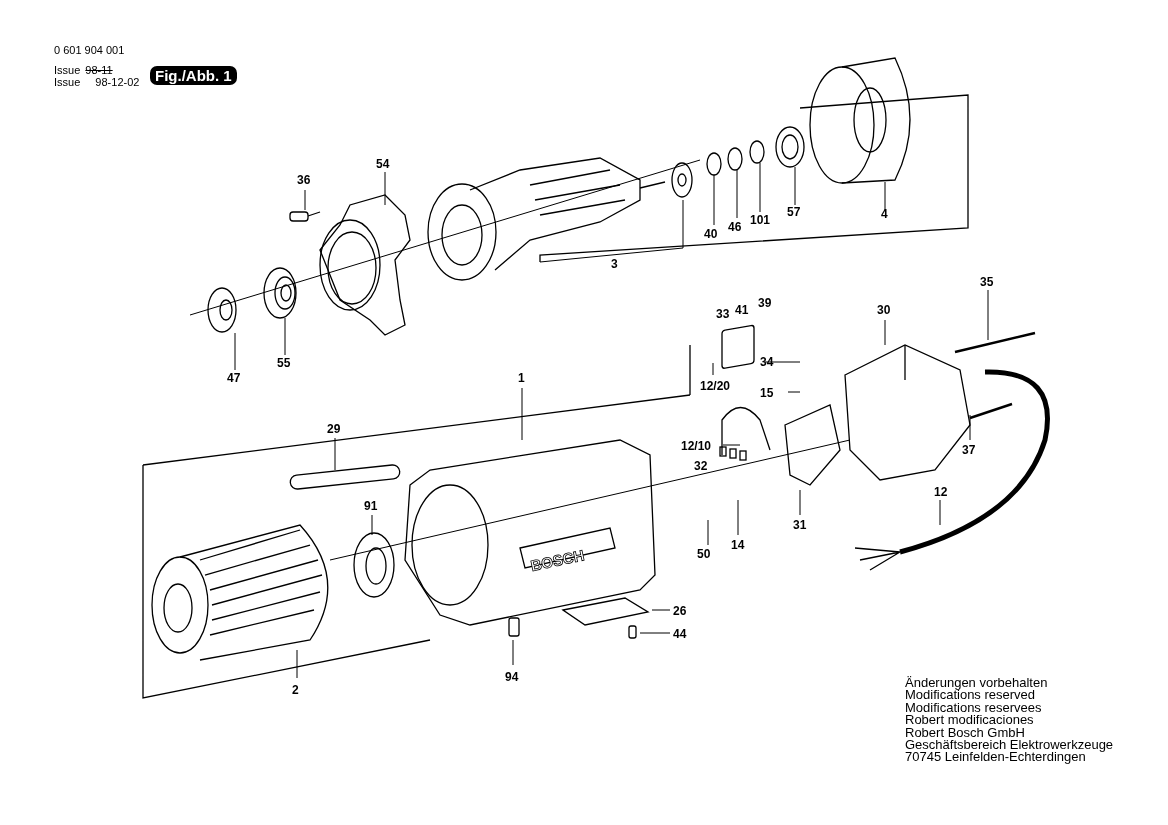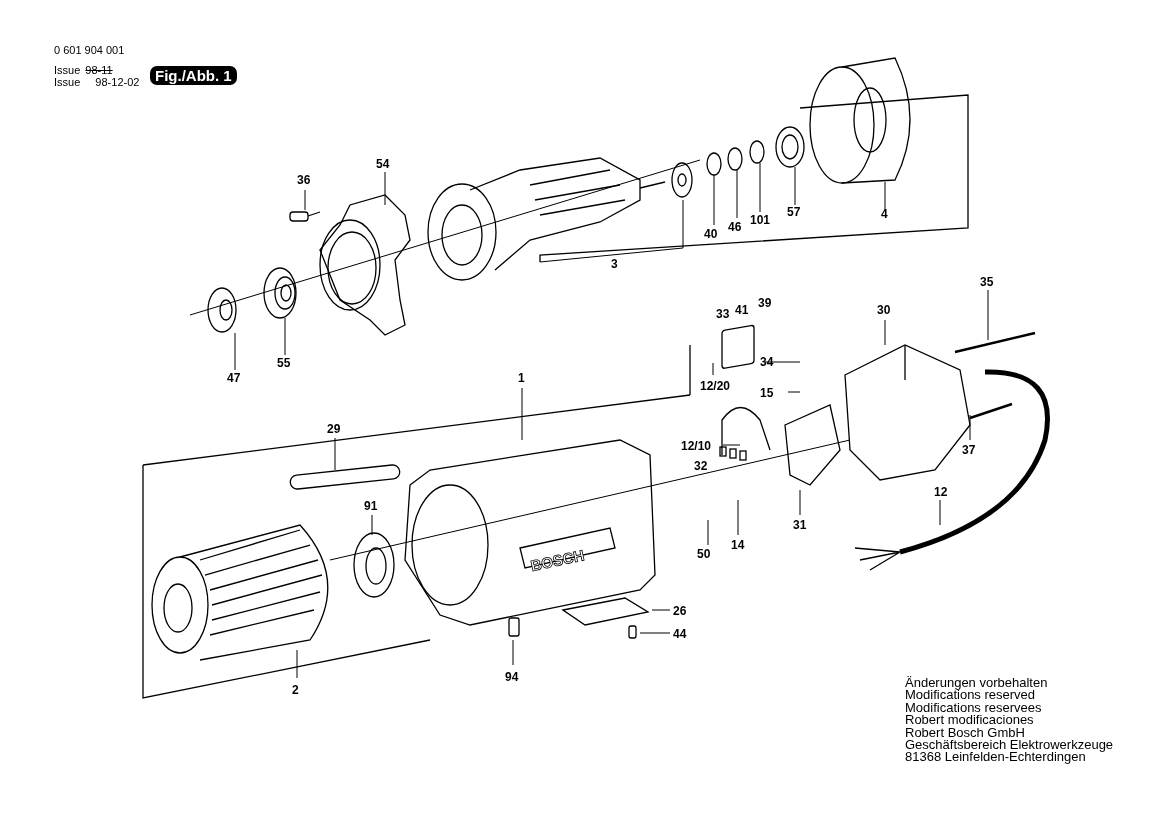--- a/index.html
+++ b/index.html
@@ -207,14 +207,14 @@
   </g>
 </svg>
 
 <div class="foot">
   <div>Änderungen vorbehalten</div>
   <div>Modifications reserved</div>
   <div>Modifications reservees</div>
   <div>Robert modificaciones</div>
   <div class="b">Robert Bosch GmbH</div>
   <div class="b">Geschäftsbereich Elektrowerkzeuge</div>
-  <div class="b">81368 Leinfelden-Echterdingen</div>
+  <div class="b">70745 Leinfelden-Echterdingen</div>
 </div>
 
 </body></html>

